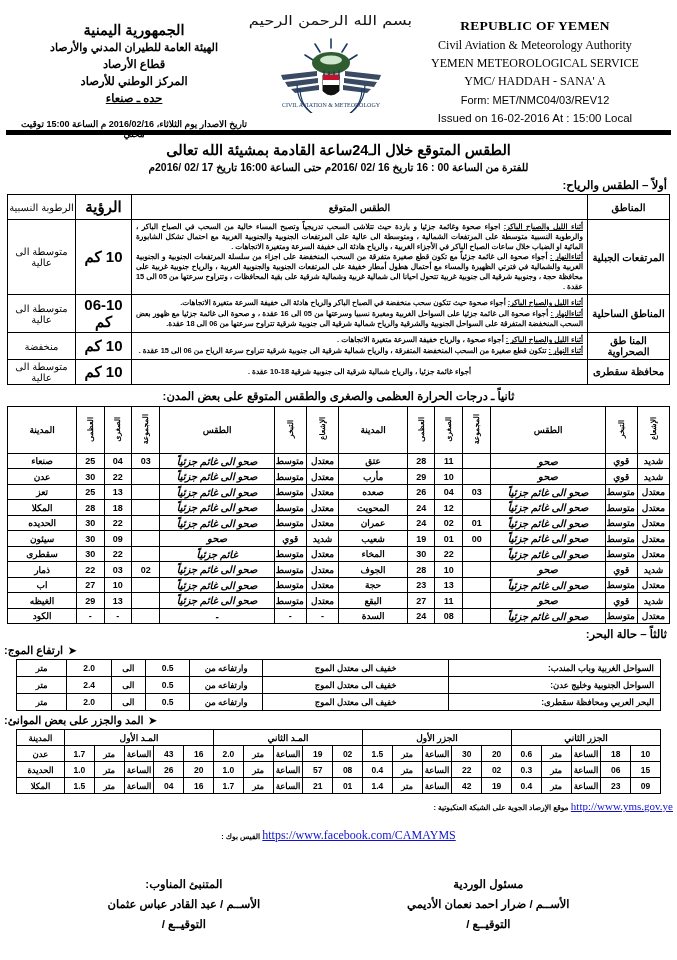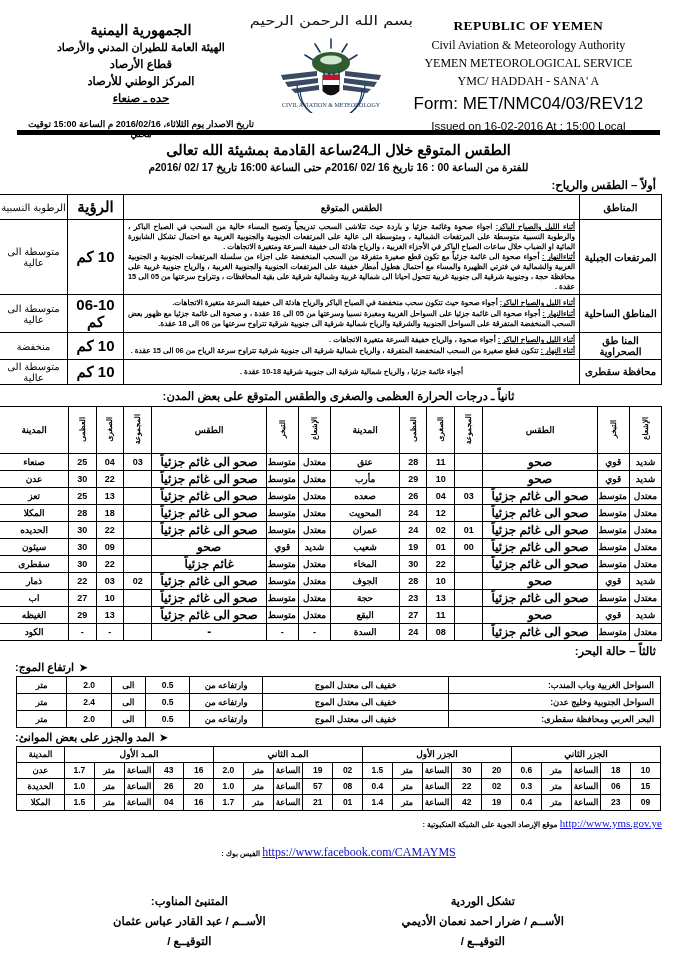--- a/index.html
+++ b/index.html
@@ -6,21 +6,21 @@
   * { box-sizing: border-box; }
   html, body { margin:0; padding:0; }
   body {
     width:677px; height:960px;
     background:#ffffff;
     font-family:"Liberation Sans", sans-serif;
     color:#000;
     overflow:hidden;
     position:relative;
   }
-  .page { width:677px; height:960px; position:relative; padding:0 15px;border-radius:22px; }
+  .page { width:677px; height:960px; position:relative; padding:0 4px;border-radius:22px; }
 
   
   .header { display:flex; flex-direction:row-reverse; align-items:flex-start;
             padding:6px 8px 2px 8px; height:128px; }
   .hdr-ar { width:246px; text-align:center; direction:rtl;
             font-family:"Liberation Sans", sans-serif; padding-top:16px; }
   .hdr-ar .l1 { font-size:14.5px; font-weight:bold; letter-spacing:0; margin-bottom:3px; }
   .hdr-ar .l2 { font-size:11px; font-weight:bold; margin-bottom:3px; }
   .hdr-ar .l3 { font-size:11.5px; font-weight:bold; margin-bottom:3px; }
   .hdr-ar .l4 { font-size:11.5px; font-weight:bold; margin-bottom:3px; }
@@ -32,21 +32,21 @@
   .basmala { font-size:13px; color:#111; font-family:"DejaVu Sans", sans-serif;
              letter-spacing:-1px; height:26px; line-height:26px; white-space:nowrap;
              transform:scaleX(1.25); }
   .logo-wrap { position:relative; width:108px; height:78px; margin-top:1px; }
   .hdr-en { width:262px; direction:ltr; text-align:center;
             font-family:"Liberation Serif", serif; padding-top:12px; }
   .hdr-en .e1 { font-size:13.5px; font-weight:bold; letter-spacing:.3px; margin-bottom:4px; }
   .hdr-en .e2 { font-size:12px; margin-bottom:3px; }
   .hdr-en .e3 { font-size:12px; margin-bottom:3px; }
   .hdr-en .e4 { font-size:12px; margin-bottom:5px; }
-  .hdr-en .e5 { font-size:17px; font-family:"Liberation Sans",sans-serif; margin-bottom:6px; }
+  .hdr-en .e5 { font-size:11px; font-family:"Liberation Sans",sans-serif; margin-bottom:6px; }
   .hdr-en .e6 { font-size:11.5px; font-family:"Liberation Sans",sans-serif; }
 
   .rule-double { border-top:3px solid #000; border-bottom:2px solid #000;
                  height:4px; margin:2px 2px 0 2px; }
 
   
   .main-title { text-align:center; font-size:14.5px; font-weight:bold; direction:rtl;
                 margin:7px 0 3px 0; }
   .sub-title { text-align:center; font-size:10.5px; font-weight:bold; direction:rtl;
                margin-bottom:5px; }
@@ -76,21 +76,21 @@
 
   
   .t-temp { width:663px; margin:0 auto; table-layout:fixed; }
   .t-temp td { text-align:center; font-size:9px; font-weight:bold; height:15.5px; }
   .t-temp th { text-align:center; font-size:9px; font-weight:bold; }
   .t-temp .hdr-row th { height:47px; padding:0; }
   .t-temp .vert { writing-mode:vertical-rl; transform:rotate(180deg);
                   font-size:7.5px; white-space:nowrap; margin:0 auto; display:inline-block; }
   .w-city { width:58px; } .w-num { width:23px; } .w-rain { width:24px; }
   .w-desc { width:96px; } .w-small { width:27px; }
-  .t-temp td.c-desc2 { font-size:12px; }
+  .t-temp td.c-desc2 { font-size:10px;font-style:italic; }
   .t-temp td.c-city { font-size:9px; }
 
   
   .t-sea { width:645px; margin:0 auto 0 auto; table-layout:fixed; }
   .t-sea td { font-size:8.5px; font-weight:bold; height:17px; text-align:center; }
   .t-sea .s-name { width:210px; text-align:right; padding-right:6px; }
   .t-sea .s-state { width:185px; }
   .t-sea .s-lbl { width:72px; }
   .t-sea .s-v { width:44px; font-family:"Liberation Sans",sans-serif; }
   .t-sea .s-to { width:34px; }
@@ -589,19 +589,19 @@
     </div>
   </div>
 
   <div class="sigs">
     <div class="sig">
       <div class="role">المتنبئ المناوب:</div>
       <div class="nm">الأســم / عبد القادر عباس عثمان</div>
       <div class="sg">التوقيــع /</div>
     </div>
     <div class="sig">
-      <div class="role">تشكل الوردية</div>
+      <div class="role">مسئول الوردية</div>
       <div class="nm">الأســم / ضرار احمد نعمان الأديمي</div>
       <div class="sg">التوقيــع /</div>
     </div>
   </div>
 
 </div>
 
 </body></html>

